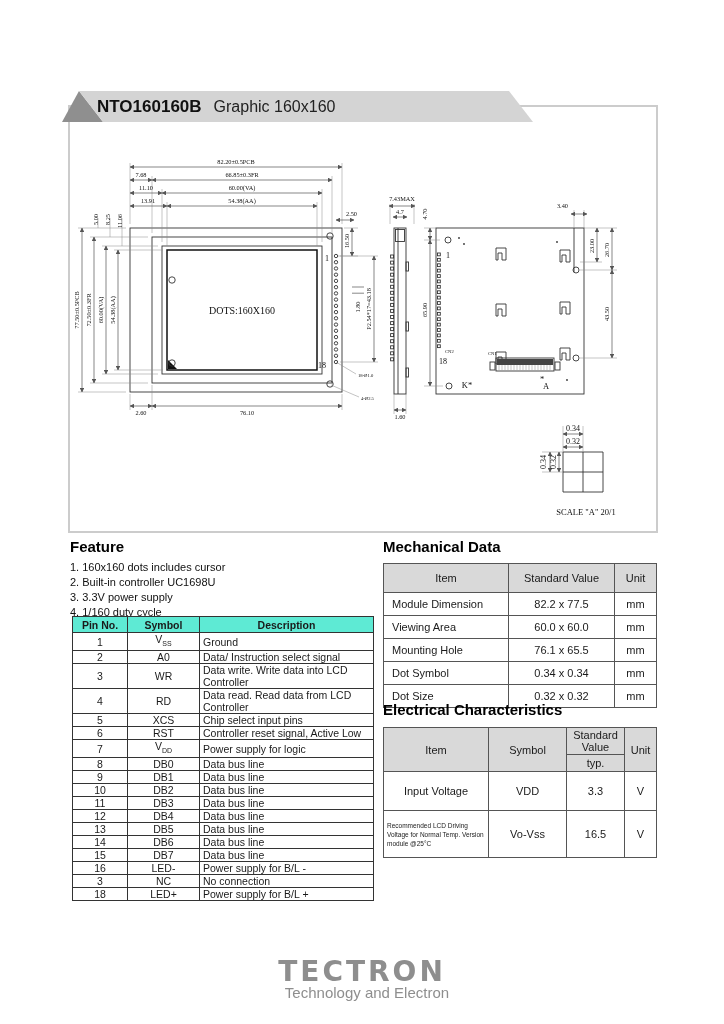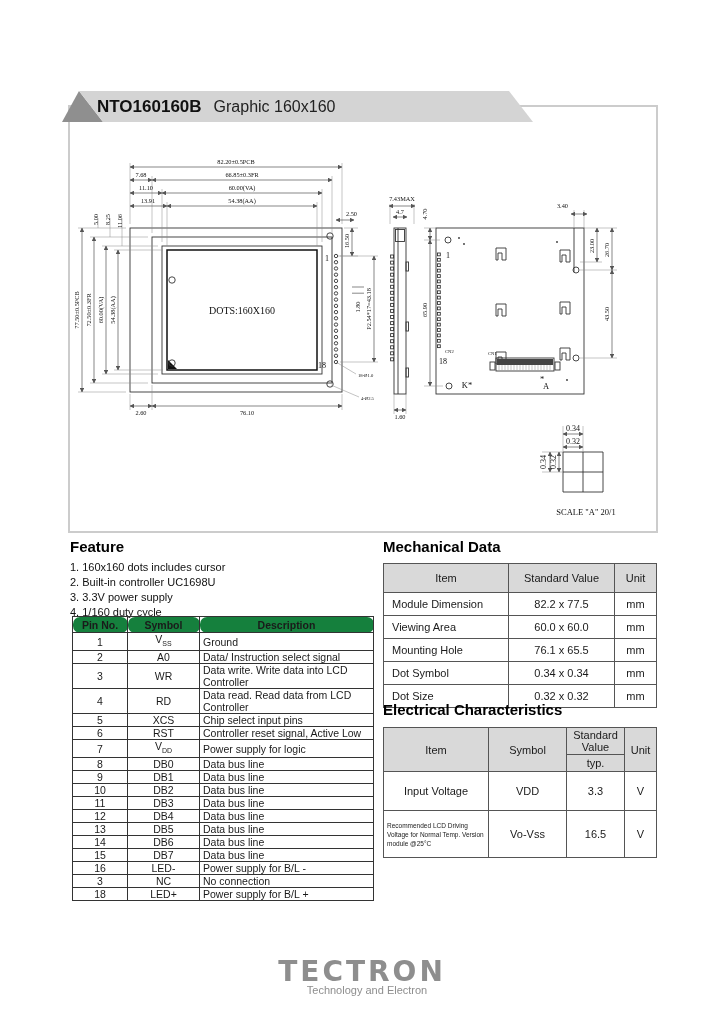--- a/index.html
+++ b/index.html
@@ -28,37 +28,37 @@
   .dtb{font-family:"Liberation Serif",serif;font-size:10px;fill:#111;}
   .dsc{font-family:"Liberation Serif",serif;font-size:8.5px;fill:#111;}
   
   .sec-h{position:absolute;font-size:15px;font-weight:bold;color:#000000;}
   
   #feature-list{position:absolute;left:70px;top:560px;font-size:11px;line-height:15px;color:#111;}
   
   table{border-collapse:collapse;}
   .pin-table{position:absolute;left:72px;top:616px;width:301px;font-size:10.5px;table-layout:fixed;}
   .pin-table th,.pin-table td{border:1px solid #333;padding:0 3px;height:12px;line-height:12px;}
-  .pin-table th{background:#15803d;font-weight:bold;height:15px;border-radius:7px;}
+  .pin-table th{background:#5eead4;font-weight:bold;height:15px;}
   .pin-table td.c{text-align:center;}
   .pin-table sub{font-size:7px;}
   .mech-table{position:absolute;left:383px;top:563px;width:273px;font-size:11px;table-layout:fixed;}
   .mech-table th,.mech-table td{border:1px solid #555;height:20px;}
   .mech-table th{background:#d9d9d9;font-weight:normal;height:26px;}
   .mech-table td:first-child{padding-left:8px;}
   .mech-table td:nth-child(2),.mech-table td:nth-child(3){text-align:center;}
   .elec-table{position:absolute;left:383px;top:727px;width:273px;font-size:11px;table-layout:fixed;}
   .elec-table th,.elec-table td{border:1px solid #555;text-align:center;}
   .elec-table th{background:#d9d9d9;font-weight:normal;height:14px;}
   .elec-table td{height:36px;}
   .elec-table td.small{font-size:6.5px;text-align:left;padding:2px 3px;line-height:9px;}
   
   .logo{position:absolute;left:0;right:0;top:955px;text-align:center;color:#8e8e8e;}
   .logo .brand{font-size:28px;font-weight:bold;letter-spacing:3px;font-family:"DejaVu Sans",sans-serif;text-align:center;}
-  .logo .tagline{font-size:11px;margin-top:-4px;padding-left:10px;}
+  .logo .tagline{font-size:15px;margin-top:-4px;padding-left:10px;}
 </style>
 </head>
 <body>
 
 <div id="page">
 
   <div class="draw-box"></div>
 
   <div class="banner-fold"></div>
   <div class="banner"></div>

